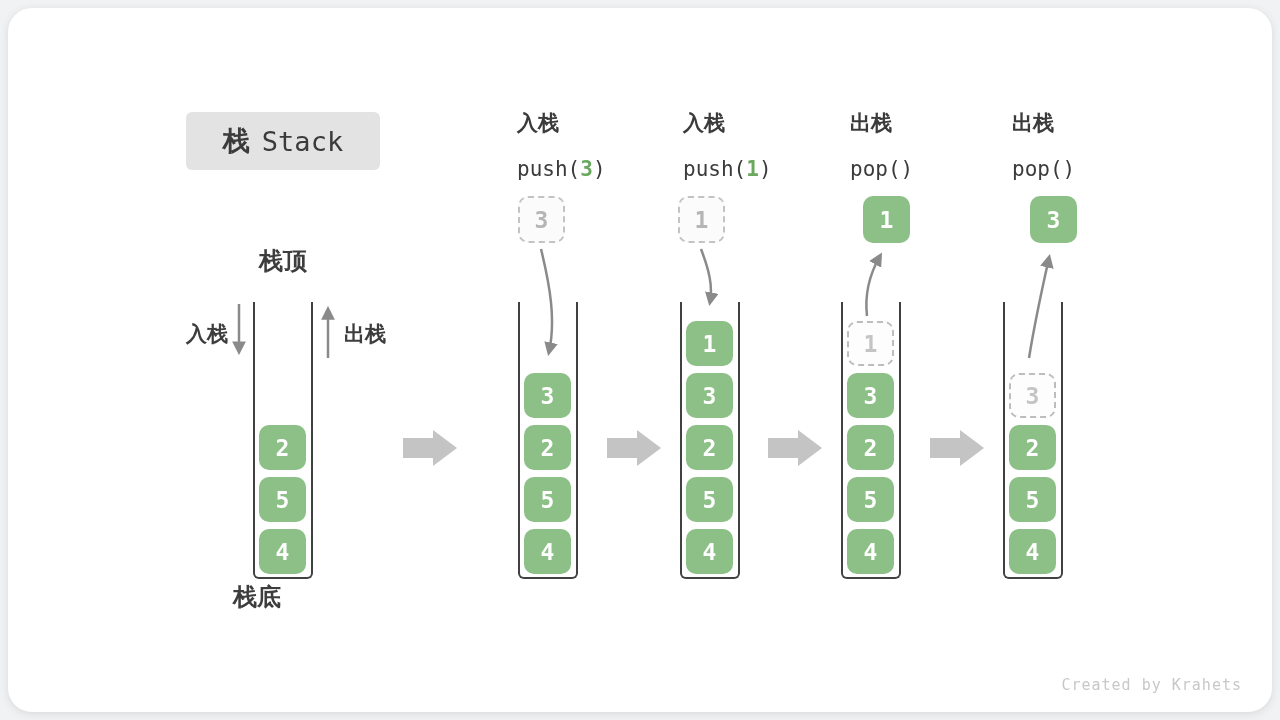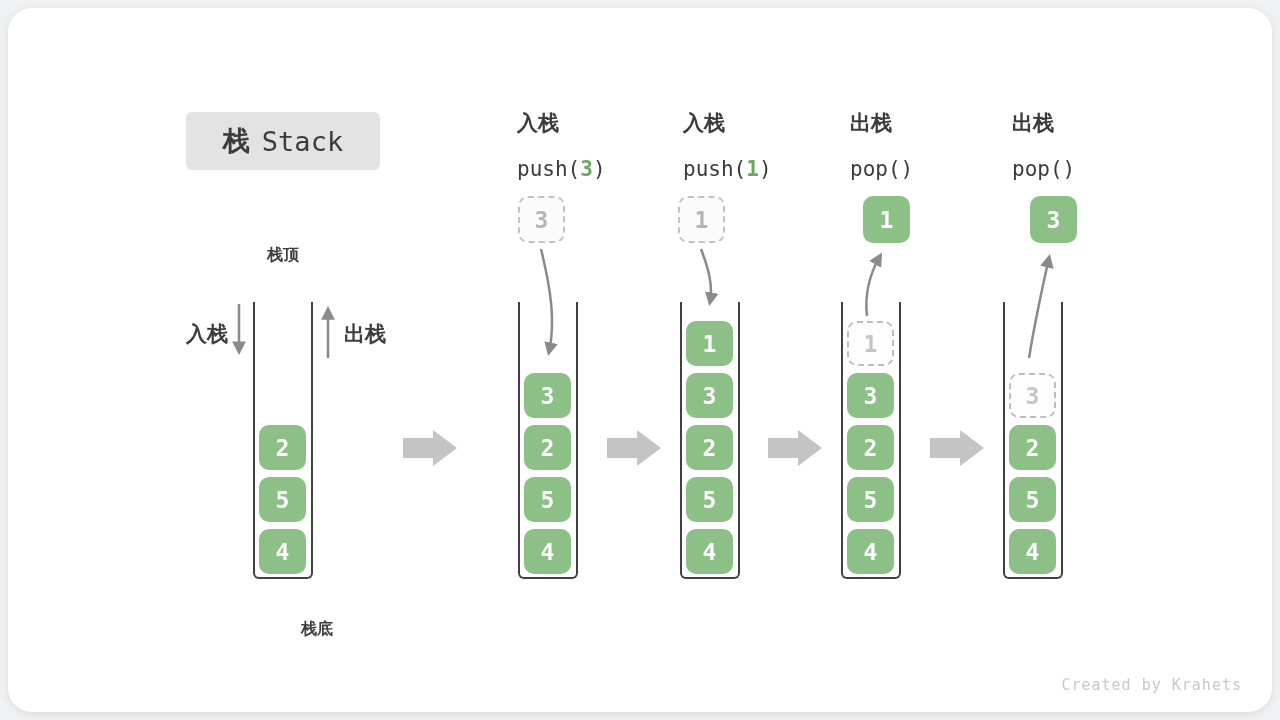--- a/index.html
+++ b/index.html
@@ -89,25 +89,25 @@
   .box.ghost {
     background: #fdfdfd;
     border: 2px dashed #bdbdbd;
     color: #c4c4c4;
   }
   
   .lbl {
     position: absolute;
     color: #3d3d3d;
     font-weight: 700;
-    font-size: 16px;
+    font-size: 24px;
     white-space: nowrap;
   }
   .lbl.top-lbl    { left: 225px; top: 237px; width: 100px; text-align: center; }
-  .lbl.bottom-lbl { left: 225px; top: 611px; width: 100px; text-align: right; }
+  .lbl.bottom-lbl { left: 225px; top: 573px; width: 100px; text-align: left; }
   .lbl.push-lbl   { left: 130px; top: 312px; width: 90px; text-align: right; font-size: 21px; }
   .lbl.pop-lbl    { left: 336px; top: 312px; width: 90px; text-align: left;  font-size: 21px; }
   
   .arrows {
     position: absolute;
     left: 0; top: 0;
     width: 1264px; height: 704px;
     pointer-events: none;
   }
   

